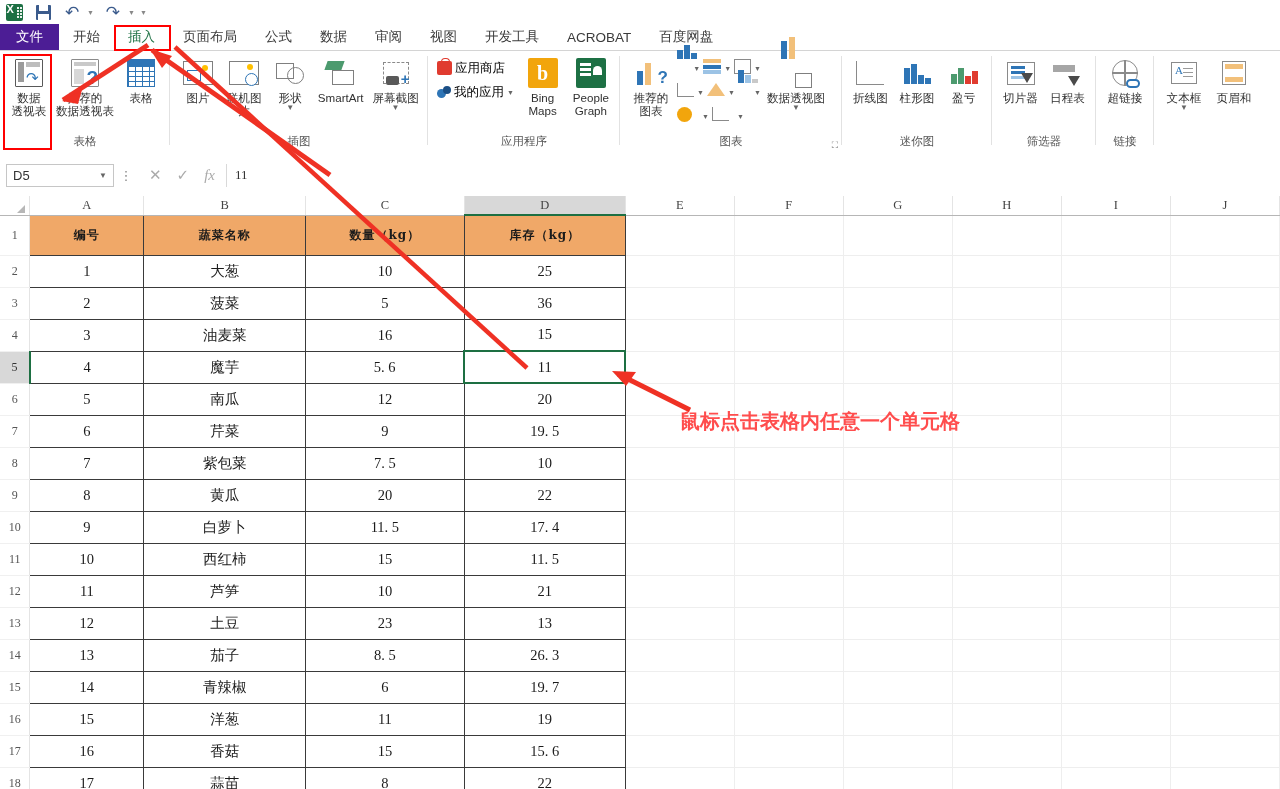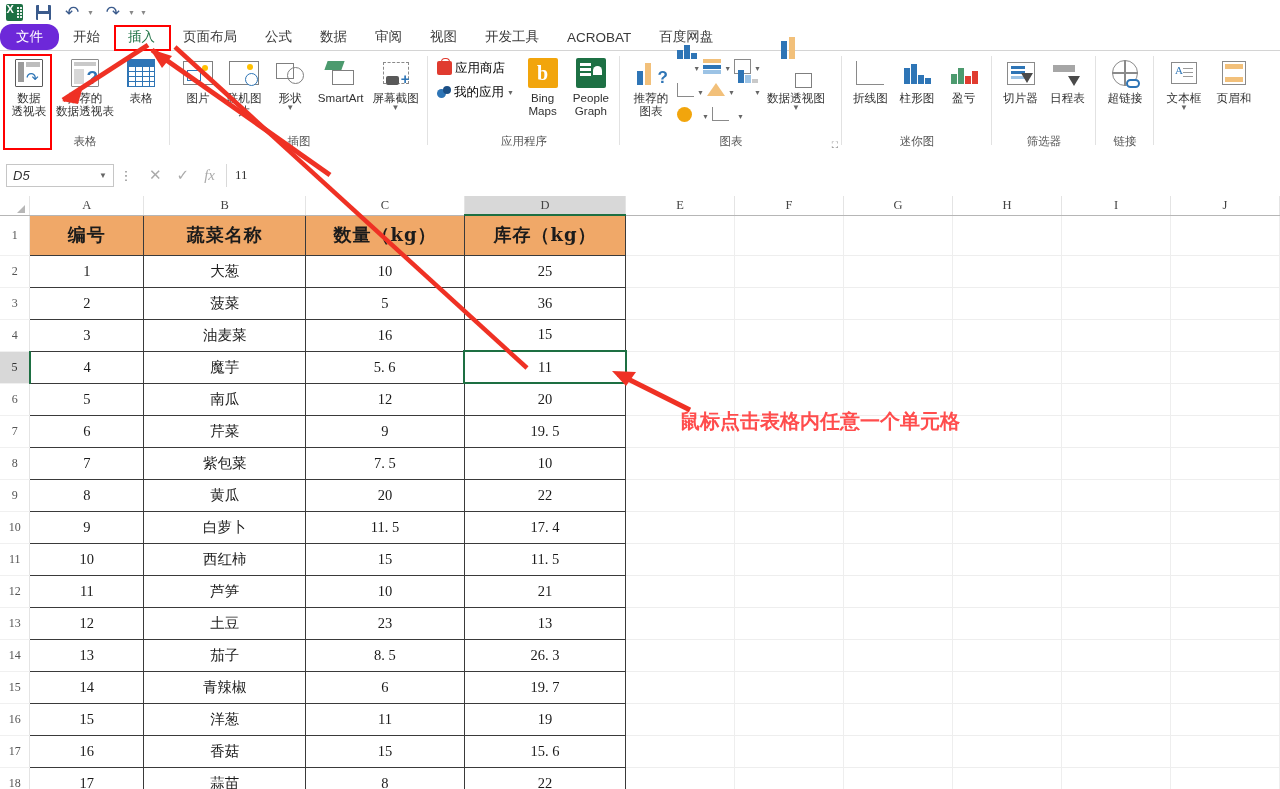--- a/index.html
+++ b/index.html
@@ -43,22 +43,22 @@
     font-size: 13px; color: #444; font-family: "Liberation Sans", sans-serif;
   }
 
   
   .tabbar {
     position: absolute; top: 24px; left: 0; width: 1280px; height: 26px;
     background: #ffffff; display: flex; align-items: stretch;
     font-size: 13.5px;
   }
   .tab-file {
-    background: #6d28d9; color: #fff; padding: 0 16px; display: flex;
-    align-items: center; justify-content: center; font-size: 13.5px; border-radius: 12px;
+    background: #4c1d95; color: #fff; padding: 0 16px; display: flex;
+    align-items: center; justify-content: center; font-size: 13.5px;
   }
   .tab {
     padding: 0 14px; display: flex; align-items: center; justify-content: center;
     color: #3b3b3b; position: relative; white-space: nowrap;
   }
   .tab.active { color: #217346; }
   .ribbon-sep {
     position: absolute; top: 50px; left: 0; width: 1280px; height: 1px; background: #d4d4d4;
   }
 
@@ -157,21 +157,20 @@
 
   
   .fbar {
     position: absolute; top: 154px; left: 0; width: 1280px; height: 42px;
     background: #fff; display: flex; align-items: center; padding: 0 6px;
   }
   .namebox {
     width: 108px; height: 23px; border: 1px solid #c6c6c6; background: #fff;
     display: flex; align-items: center; padding: 0 6px; font-size: 13px; color: #333;
     justify-content: space-between;
-    font-style: italic;
   }
   .namebox .nb-caret { font-size: 8px; color: #666; }
   .fb-dots { width: 24px; text-align: center; color: #888; font-size: 13px; letter-spacing: 0; }
   .fb-btns { display: flex; align-items: center; gap: 15px; padding: 0 11px; }
   .fb-btns span { color: #aaa; font-size: 15px; }
   .fb-fx { color: #444; font-style: italic; font-family: "Liberation Serif", serif; font-size: 16px; }
   .fb-input {
     flex: 1; height: 23px; border-left: 1px solid #d9d9d9; padding-left: 8px;
     font-size: 13px; color: #333; display: flex; align-items: center;
     font-family: "Liberation Serif", serif;
@@ -202,21 +201,21 @@
   td.cell {
     font-size: 14.5px; color: #1b1b1b; text-align: center; vertical-align: middle;
     font-family: "Liberation Serif", serif; background: #fff;
     border-right: 1px solid #e8e8e8; border-bottom: 1px solid #e8e8e8;
     height: 32px; padding: 0;
   }
   td.cell.bordered {
     border: 1px solid #3a3a3a;
   }
   td.cell.hdr {
-    background: #f0a868; font-weight: bold; font-size: 18px; letter-spacing: 1px;
+    background: #f0a868; font-weight: bold; font-size: 12px; letter-spacing: 1px;
     font-family: "DejaVu Serif", "Liberation Serif", serif;
   }
   td.cell.selcell { border: 2px solid #1d6f42; }
   td.cell.empty { border-right: 1px solid #eeeeee; border-bottom: 1px solid #eeeeee; }
 
   
   .overlay { position: absolute; top: 0; left: 0; width: 1263px; height: 789px; pointer-events: none; }
   .redbox {
     position: absolute; border: 2.5px solid #ff0000;
   }

